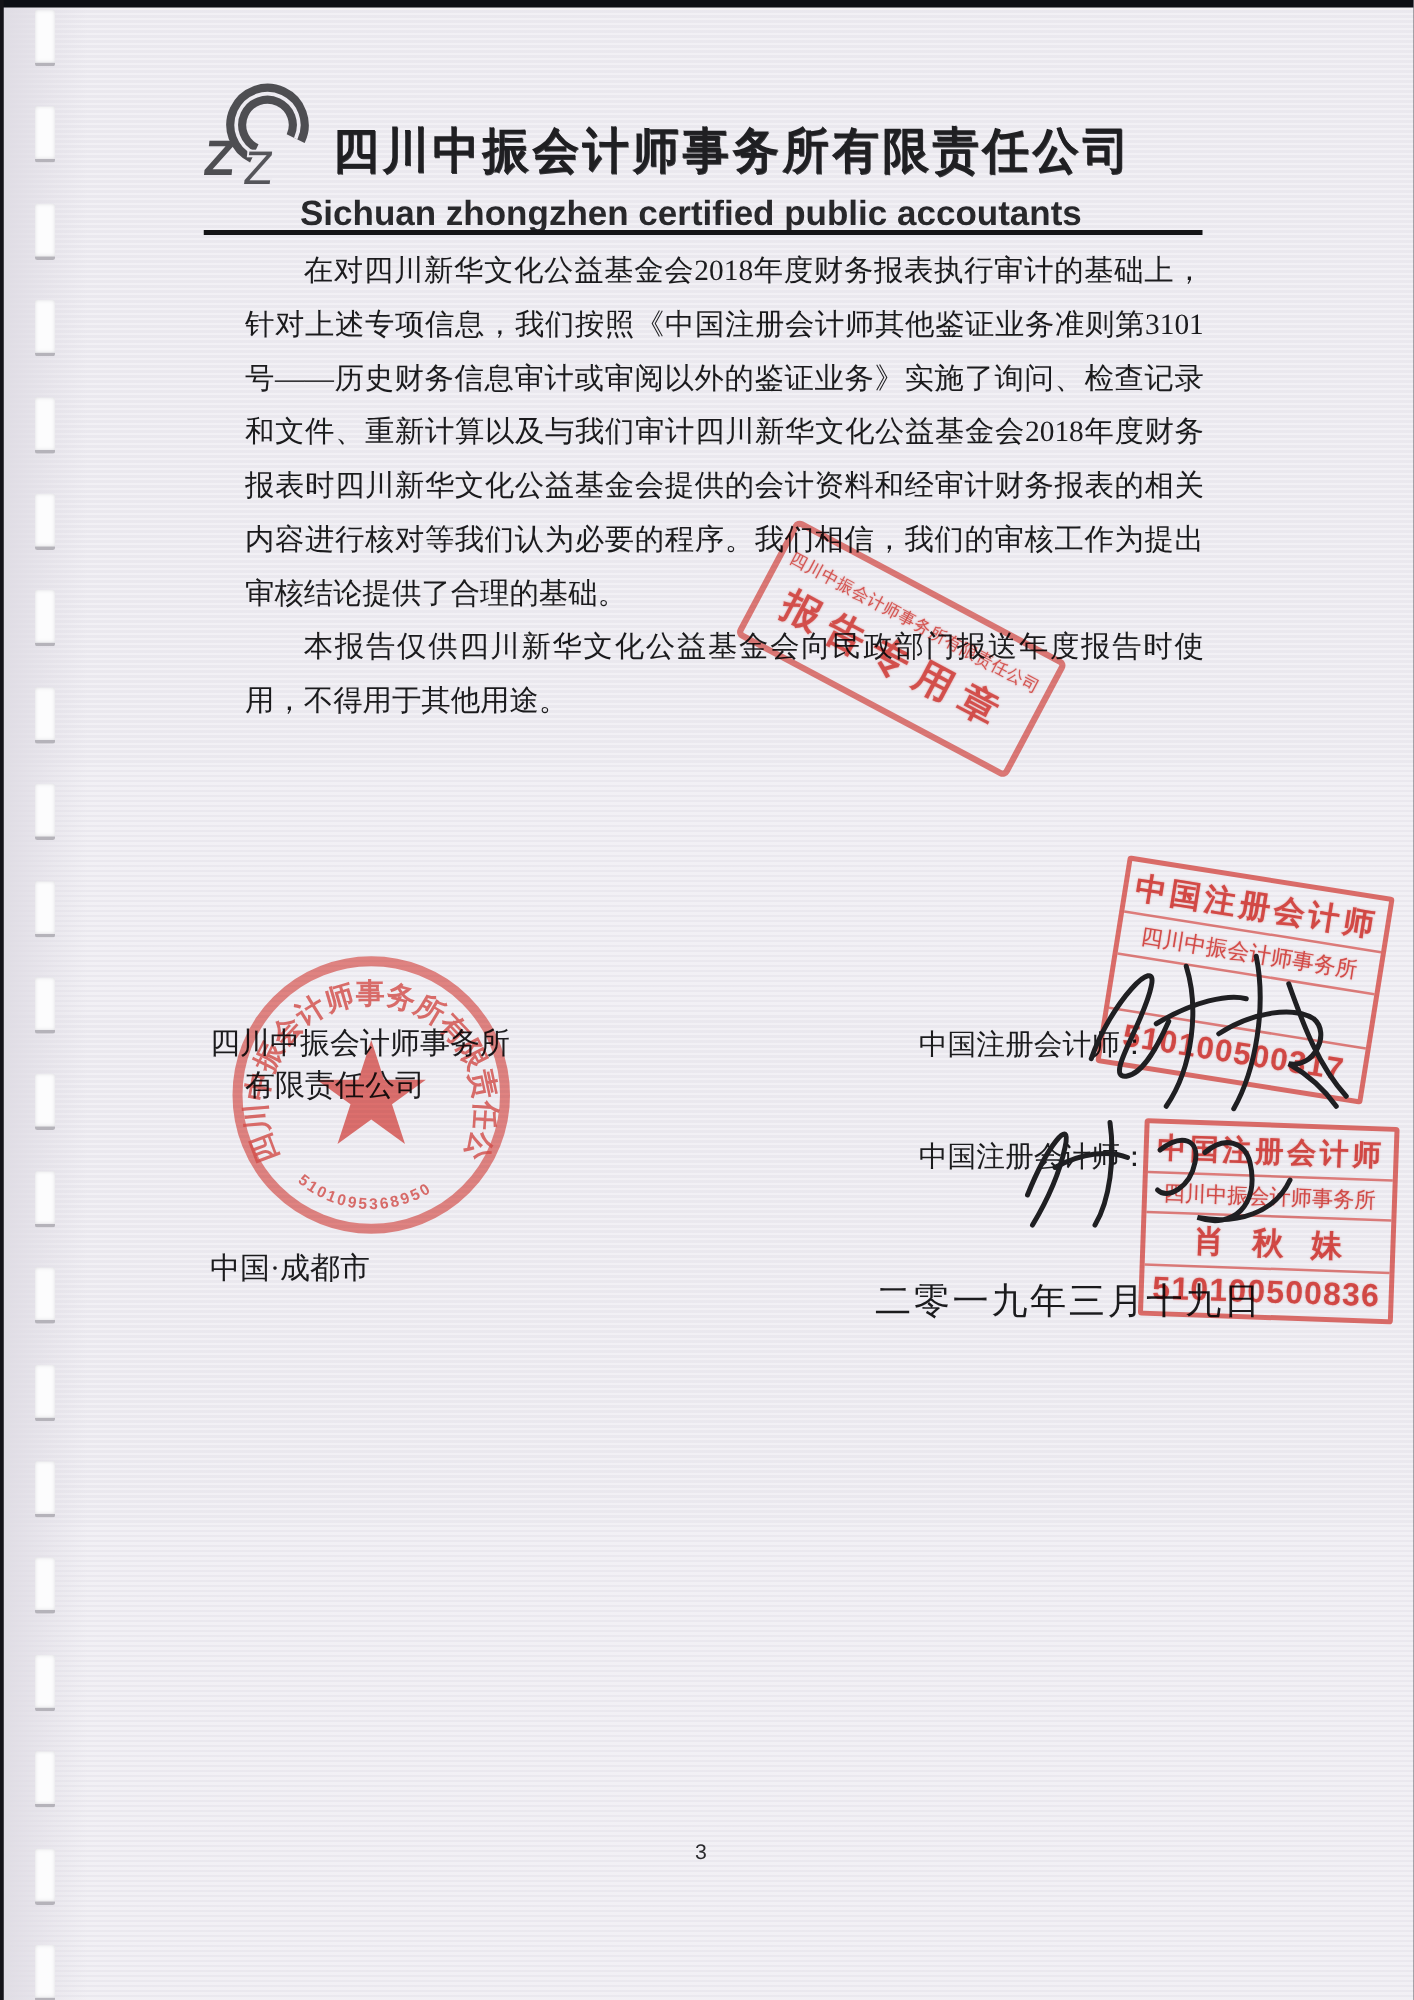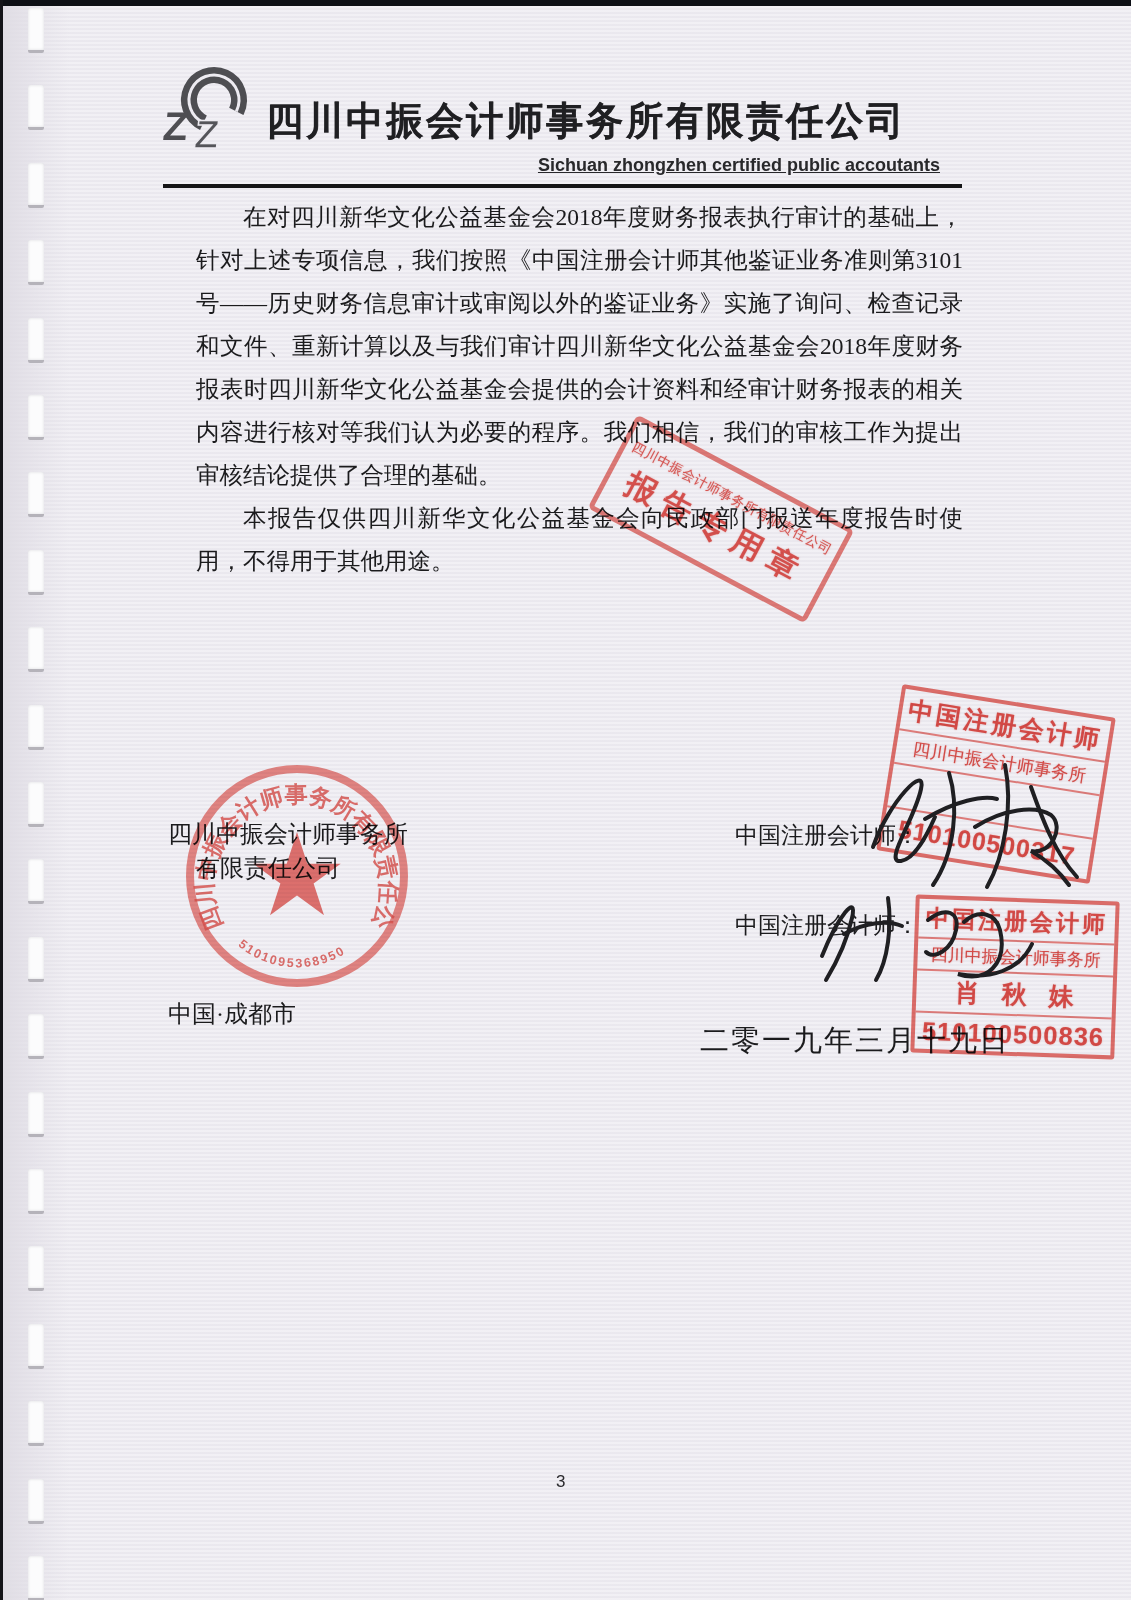--- a/index.html
+++ b/index.html
@@ -26,22 +26,22 @@
   .logo{position:absolute;left:160px;top:64px;}
   .title-cn{
     position:absolute;left:266px;top:96px;width:660px;
     font-size:37px;font-weight:900;letter-spacing:3px;
     color:#1f1f22;white-space:nowrap;
     text-shadow:0.6px 0.6px 0 #3a3a3d;
     transform:scaleY(1.05);
   }
   .title-en{
     position:absolute;left:240px;top:155px;width:700px;
-    text-align:right;font-family:"Liberation Sans","DejaVu Sans",sans-serif;
-    font-size:18px;font-weight:bold;color:#28282b;letter-spacing:0px;text-decoration:underline;
+    text-align:left;font-family:"Liberation Sans","DejaVu Sans",sans-serif;
+    font-size:28px;font-weight:bold;color:#28282b;letter-spacing:0px;
   }
   .header-rule{position:absolute;left:163px;top:184px;width:799px;height:4px;background:#141416;}
   
   .body-text{
     position:absolute;left:166px;top:196px;width:797px;
     font-size:23.5px;line-height:43px;text-align:justify;
     color:#1b1b1d;
   }
   .body-text p{margin:0;}
   .body-text p.indent{text-indent:2em;margin-left:30px;}

